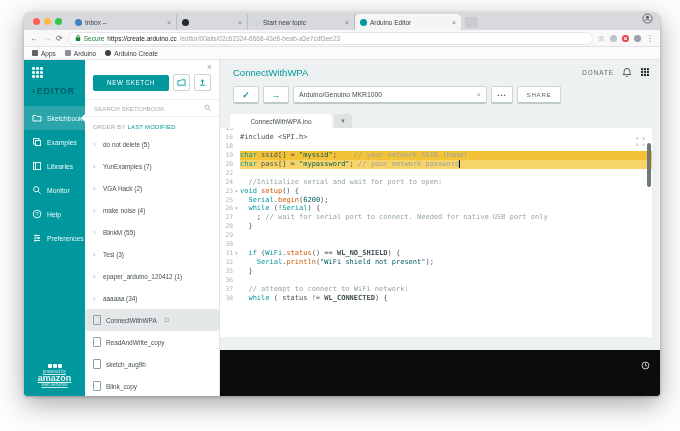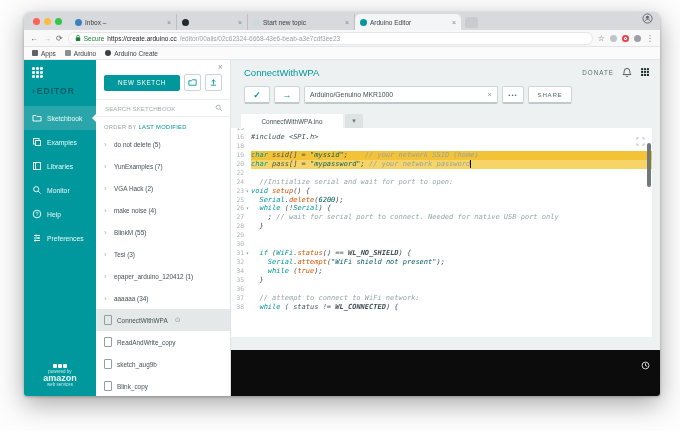--- a/index.html
+++ b/index.html
@@ -28,30 +28,30 @@
   .secure{color:#188038;font-size:6.5px;}
   .url-domain{color:#202124;font-size:6.5px;}
   .url-path{color:#9aa0a6;font-size:6.5px;overflow:hidden;text-overflow:ellipsis;}
   .extdot{width:7px;height:7px;border-radius:50%;flex:none;}
   .bookbar{height:12px;background:#fbfbfc;border-bottom:1px solid #e6e7e9;display:flex;align-items:center;
            gap:9px;padding:0 8px;font-size:6.5px;color:#3c4043;flex:none;}
   .bookmark{display:flex;align-items:center;gap:3px;}
   .bm-ic{width:6px;height:6px;flex:none;}
   
   .app{flex:1;display:flex;min-height:0;}
-  .side{width:72px;background:#00979d;color:#fff;display:flex;flex-direction:column;flex:none;position:relative;}
+  .side{width:61px;background:#00979d;color:#fff;display:flex;flex-direction:column;flex:none;position:relative;}
   .appsgrid{width:11px;height:11px;margin:7px 0 4px 8px;display:grid;grid-template-columns:repeat(3,3px);grid-gap:1px;}
   .appsgrid i{width:3px;height:3px;background:#e9f6f6;border-radius:1px;}
   .logo{font-size:8.5px;font-weight:bold;letter-spacing:1px;color:#005c66;margin:4px 0 10px 8px;}
   .logo .gt{margin-right:1px;}
   .nav-item{position:relative;display:flex;align-items:center;gap:5px;padding:7px 0 7px 8px;font-size:6.8px;color:#eafafa;}
   .nav-item.active{background:#2aa6ab;}
   .nav-item.active::after{content:"";position:absolute;right:0;top:50%;margin-top:-4px;border:4px solid transparent;border-right:4px solid #fff;}
   .nav-ic{width:10px;height:10px;flex:none;display:flex;align-items:center;justify-content:center;}
-  .aws{margin-top:auto;margin-bottom:9px;text-align:center;color:#eafafa;}
+  .aws{margin-top:auto;margin-bottom:9px;text-align:center;color:#eafafa;text-decoration:underline;}
   .aws-cubes{display:flex;justify-content:center;gap:1px;margin-bottom:1px;}
   .aws-cubes i{width:4px;height:4px;background:#fff;border-radius:1px;}
   .aws-pb{font-size:4.5px;opacity:.85;}
   .aws-brand{font-size:9px;font-weight:bold;line-height:8px;}
   .aws-sub{font-size:4.5px;opacity:.85;}
   
   .panel{width:134px;background:#fff;border-right:1px solid #dfe3e3;display:flex;flex-direction:column;flex:none;overflow:hidden;}
   .panel-close{align-self:flex-end;color:#9aa5a5;font-size:9px;margin:3px 7px 0 0;line-height:8px;}
   .sketchrow{display:flex;align-items:center;gap:4px;margin:3px 8px 0 8px;}
   .btn-new{flex:1;height:16px;background:#00979d;color:#fff;font-size:6.3px;letter-spacing:.6px;
@@ -87,21 +87,21 @@
   .mtabs{height:15px;display:flex;align-items:flex-end;padding-left:10px;margin-top:5px;flex:none;}
   .ftab{width:102px;height:14px;background:#fff;border-radius:2px 2px 0 0;display:flex;align-items:center;
         justify-content:center;font-size:6.4px;color:#434f54;}
   .ftab-caret{width:18px;height:14px;background:#dde3e3;margin-left:2px;border-radius:2px 2px 0 0;
               display:flex;align-items:center;justify-content:center;color:#6a7a7a;font-size:7px;}
   .editor{height:209px;background:#fff;margin-right:8px;position:relative;overflow:hidden;flex:none;}
   .codewrap{margin-top:-4px;}
   .code-row{display:flex;height:8.95px;line-height:8.95px;font-family:"DejaVu Sans Mono",monospace;font-size:7px;}
   .code-row .ln{width:13px;text-align:right;color:#a9b3b3;font-size:6.3px;flex:none;background:#fff;}
   .code-row .fold{width:7px;text-align:center;color:#8fa0a0;font-size:5.5px;flex:none;background:#fff;}
-  .code-row .code{white-space:pre;flex:1;font-style:italic;}
+  .code-row .code{white-space:pre;flex:1;}
   .code-row.hl-strong .code{background:#f3c237;}
   .code-row.hl-soft .code{background:#f7d468;}
   .tk-kw{color:#00979c}.tk-fn{color:#d35400}.tk-str{color:#005c5f}.tk-cm{color:#95a5a6}
   .tk-pl{color:#434f54}.tk-const{color:#434f54;font-weight:bold}.tk-num{color:#005c5f}.tk-lit{color:#d35400}
   .tk-cur{display:inline-block;width:0;border-left:1px solid #111;height:8px;vertical-align:middle;}
   .expand{position:absolute;top:4px;right:7px;}
   .vthumb{position:absolute;top:15px;right:1px;width:4px;height:44px;background:#6f797a;border-radius:2px;}
   .gapflex{flex:1;}
   .console{height:46px;background:#0c0c0c;position:relative;flex:none;}
   .console-ic{position:absolute;top:6px;right:10px;}
@@ -427,21 +427,21 @@
                 <span class="code"><span class="tk-pl">  </span><span class="tk-cm">//Initialize serial and wait for port to open:</span></span>
               </div>
               <div class="code-row">
                 <span class="ln">23</span>
                 <span class="fold">▾</span>
                 <span class="code"><span class="tk-kw">void</span><span class="tk-pl"> </span><span class="tk-fn">setup</span><span class="tk-pl">() {</span></span>
               </div>
               <div class="code-row">
                 <span class="ln">25</span>
                 <span class="fold"></span>
-                <span class="code"><span class="tk-pl">  </span><span class="tk-kw">Serial</span><span class="tk-pl">.</span><span class="tk-fn">delete</span><span class="tk-pl">(</span><span class="tk-num">6200</span><span class="tk-pl">);</span></span>
+                <span class="code"><span class="tk-pl">  </span><span class="tk-kw">Serial</span><span class="tk-pl">.</span><span class="tk-fn">begin</span><span class="tk-pl">(</span><span class="tk-num">6200</span><span class="tk-pl">);</span></span>
               </div>
               <div class="code-row">
                 <span class="ln">26</span>
                 <span class="fold">▾</span>
                 <span class="code"><span class="tk-pl">  </span><span class="tk-kw">while</span><span class="tk-pl"> (!</span><span class="tk-kw">Serial</span><span class="tk-pl">) {</span></span>
               </div>
               <div class="code-row">
                 <span class="ln">27</span>
                 <span class="fold"></span>
                 <span class="code"><span class="tk-pl">    ; </span><span class="tk-cm">// wait for serial port to connect. Needed for native USB port only</span></span>
@@ -462,26 +462,21 @@
                 <span class="code"><span class="tk-pl">  </span></span>
               </div>
               <div class="code-row">
                 <span class="ln">31</span>
                 <span class="fold">▾</span>
                 <span class="code"><span class="tk-pl">  </span><span class="tk-kw">if</span><span class="tk-pl"> (</span><span class="tk-kw">WiFi</span><span class="tk-pl">.</span><span class="tk-fn">status</span><span class="tk-pl">() == </span><span class="tk-const">WL_NO_SHIELD</span><span class="tk-pl">) {</span></span>
               </div>
               <div class="code-row">
                 <span class="ln">32</span>
                 <span class="fold"></span>
-                <span class="code"><span class="tk-pl">    </span><span class="tk-kw">Serial</span><span class="tk-pl">.</span><span class="tk-fn">attempt</span><span class="tk-pl">(</span><span class="tk-str">"WiFi shield not present"</span><span class="tk-pl">);</span></span>
-              </div>
-              <div class="code-row">
-                <span class="ln">34</span>
-                <span class="fold"></span>
-                <span class="code"><span class="tk-pl">    </span><span class="tk-kw">while</span><span class="tk-pl"> (</span><span class="tk-lit">true</span><span class="tk-pl">);</span></span>
+                <span class="code"><span class="tk-pl">    </span><span class="tk-kw">Serial</span><span class="tk-pl">.</span><span class="tk-fn">println</span><span class="tk-pl">(</span><span class="tk-str">"WiFi shield not present"</span><span class="tk-pl">);</span></span>
               </div>
               <div class="code-row">
                 <span class="ln">35</span>
                 <span class="fold"></span>
                 <span class="code"><span class="tk-pl">  }</span></span>
               </div>
               <div class="code-row">
                 <span class="ln">36</span>
                 <span class="fold"></span>
                 <span class="code"></span>

